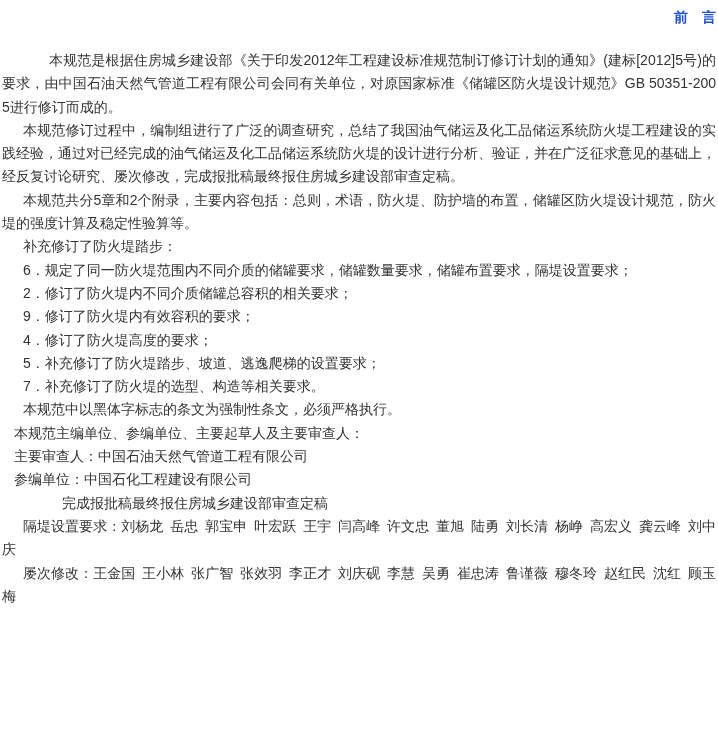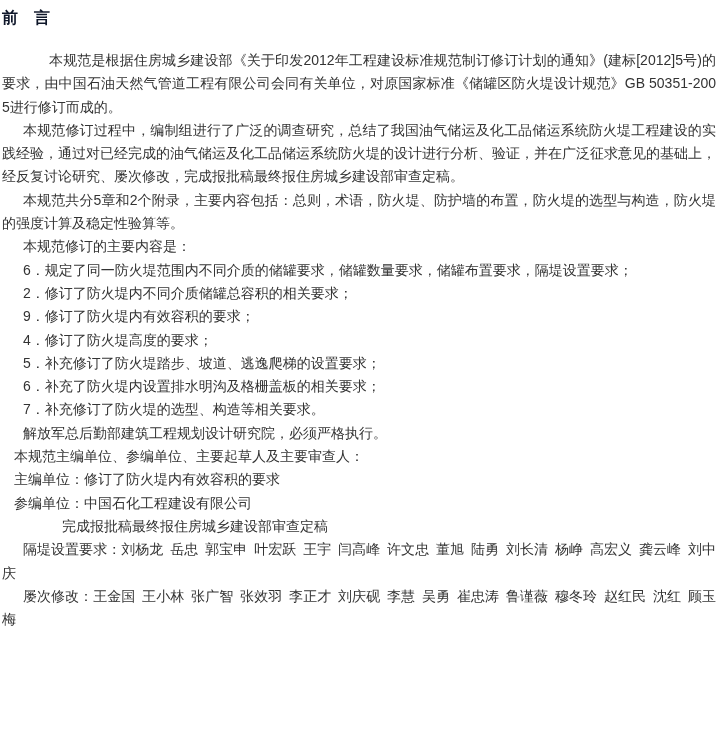--- a/index.html
+++ b/index.html
@@ -14,25 +14,25 @@
     font-family: "Liberation Sans", "DejaVu Sans", sans-serif;
     color: #333333;
   }
   .page {
     padding: 6px 2px 0 2px;
     box-sizing: border-box;
     width: 718px;
   }
   .doc-title {
     margin: 0 0 20px 0;
-    font-size: 16px;
+    font-size: 14px;
     font-weight: bold;
-    text-align: left;
+    text-align: right;
     line-height: 23px;
-    color: #0f172a;
+    color: #1d4ed8;
   }
   p.para {
     margin: 0;
     font-size: 14px;
     line-height: 23.3px;
     text-align: justify;
     word-break: break-all;
     color: #333333;
   }
   .indent-first { text-indent: 47px; }
@@ -42,29 +42,28 @@
   .names        { word-spacing: 3px; }
 </style>
 </head>
 <body>
 
 <main class="page">
   <h1 class="doc-title">前　言</h1>
 
   <p class="para indent-first">本规范是根据住房城乡建设部《关于印发2012年工程建设标准规范制订修订计划的通知》(建标[2012]5号)的要求，由中国石油天然气管道工程有限公司会同有关单位，对原国家标准《储罐区防火堤设计规范》GB 50351-2005进行修订而成的。</p>
   <p class="para indent-std">本规范修订过程中，编制组进行了广泛的调查研究，总结了我国油气储运及化工品储运系统防火堤工程建设的实践经验，通过对已经完成的油气储运及化工品储运系统防火堤的设计进行分析、验证，并在广泛征求意见的基础上，经反复讨论研究、屡次修改，完成报批稿最终报住房城乡建设部审查定稿。</p>
-  <p class="para indent-std">本规范共分5章和2个附录，主要内容包括：总则，术语，防火堤、防护墙的布置，防火堤的选型与构造，防火堤的强度计算及稳定性验算等。</p>
-  <p class="para indent-std">本规范修订的主要内容是：</p>
+  <p class="para indent-std">本规范共分5章和2个附录，主要内容包括：总则，术语，防火堤、防护墙的布置，储罐区防火堤设计规范，防火堤的强度计算及稳定性验算等。</p>
+  <p class="para indent-std">补充修订了防火堤踏步：</p>
   <p class="para indent-std">6．规定了同一防火堤范围内不同介质的储罐要求，储罐数量要求，储罐布置要求，隔堤设置要求；</p>
   <p class="para indent-std">2．修订了防火堤内不同介质储罐总容积的相关要求；</p>
   <p class="para indent-std">9．修订了防火堤内有效容积的要求；</p>
   <p class="para indent-std">4．修订了防火堤高度的要求；</p>
   <p class="para indent-std">5．补充修订了防火堤踏步、坡道、逃逸爬梯的设置要求；</p>
-  <p class="para indent-std">6．补充了防火堤内设置排水明沟及格栅盖板的相关要求；</p>
   <p class="para indent-std">7．补充修订了防火堤的选型、构造等相关要求。</p>
-  <p class="para indent-std">解放军总后勤部建筑工程规划设计研究院，必须严格执行。</p>
+  <p class="para indent-std">本规范中以黑体字标志的条文为强制性条文，必须严格执行。</p>
   <p class="para indent-label">本规范主编单位、参编单位、主要起草人及主要审查人：</p>
-  <p class="para indent-label">主编单位：修订了防火堤内有效容积的要求</p>
+  <p class="para indent-label">主要审查人：中国石油天然气管道工程有限公司</p>
   <p class="para indent-label">参编单位：中国石化工程建设有限公司</p>
   <p class="para indent-inst">完成报批稿最终报住房城乡建设部审查定稿</p>
   <p class="para indent-std names">隔堤设置要求：刘杨龙 岳忠 郭宝申 叶宏跃 王宇 闫高峰 许文忠 董旭 陆勇 刘长清 杨峥 高宏义 龚云峰 刘中庆</p>
   <p class="para indent-std names">屡次修改：王金国 王小林 张广智 张效羽 李正才 刘庆砚 李慧 吴勇 崔忠涛 鲁谨薇 穆冬玲 赵红民 沈红 顾玉梅</p>
 </main>
 
 </body></html>

